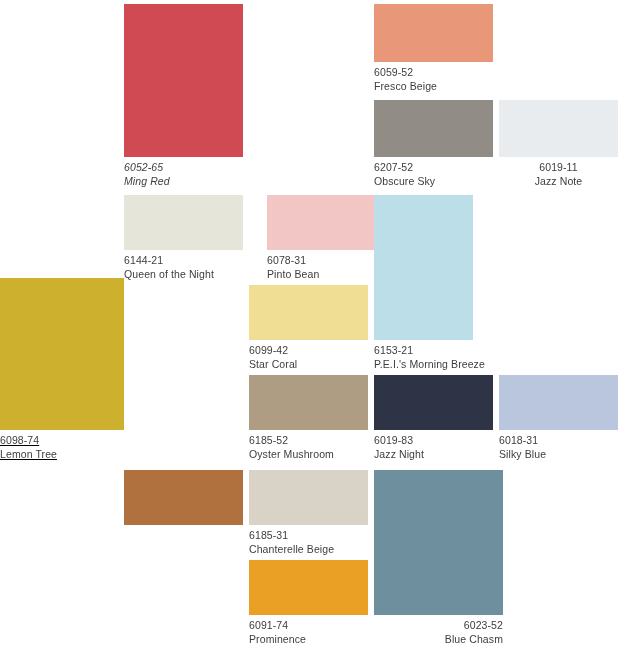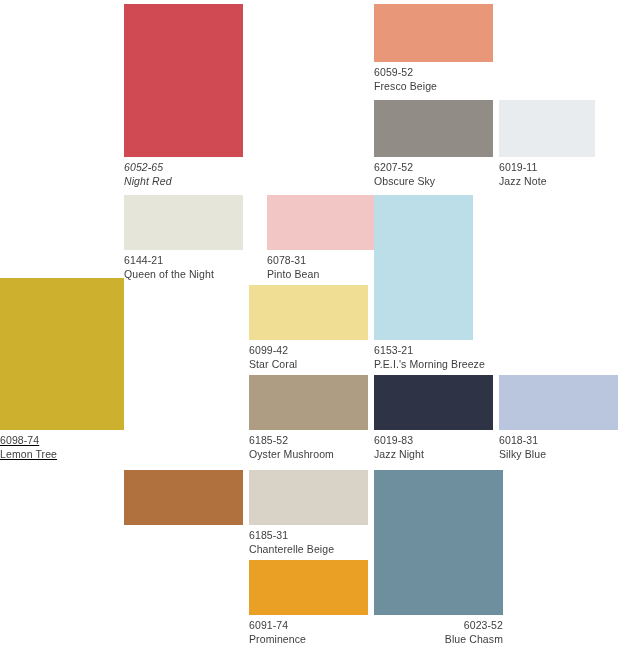--- a/index.html
+++ b/index.html
@@ -48,38 +48,38 @@
   }
 </style>
 </head>
 <body>
 
 <div id="palette-board" style="width: 620px; height: 649px; background: rgb(255, 255, 255);">
     <div class="swatch-card" style="left: 124px; top: 4px; width: 119px; font-style: italic;">
       <div class="swatch-chip" style="height: 153px; background: rgb(207, 74, 82);"></div>
       <div class="swatch-caption">
         <span class="swatch-code">6052-65</span>
-        <span class="swatch-name">Night Red</span>
+        <span class="swatch-name">Ming Red</span>
       </div>
     </div>
     <div class="swatch-card" style="left: 374px; top: 4px; width: 119px;">
       <div class="swatch-chip" style="height: 58px; background: rgb(232, 152, 120);"></div>
       <div class="swatch-caption">
         <span class="swatch-code">6059-52</span>
         <span class="swatch-name">Fresco Beige</span>
       </div>
     </div>
     <div class="swatch-card" style="left: 374px; top: 100px; width: 119px;">
       <div class="swatch-chip" style="height: 57px; background: rgb(145, 140, 133);"></div>
       <div class="swatch-caption">
         <span class="swatch-code">6207-52</span>
         <span class="swatch-name">Obscure Sky</span>
       </div>
     </div>
-    <div class="swatch-card" style="left: 499px; top: 100px; width: 96px;">
+    <div class="swatch-card" style="left: 499px; top: 100px; width: 119px; text-align: center;">
       <div class="swatch-chip" style="height: 57px; background: rgb(232, 236, 239);"></div>
       <div class="swatch-caption">
         <span class="swatch-code">6019-11</span>
         <span class="swatch-name">Jazz Note</span>
       </div>
     </div>
     <div class="swatch-card" style="left: 124px; top: 195px; width: 119px;">
       <div class="swatch-chip" style="height: 55px; background: rgb(230, 229, 217);"></div>
       <div class="swatch-caption">
         <span class="swatch-code">6144-21</span>

